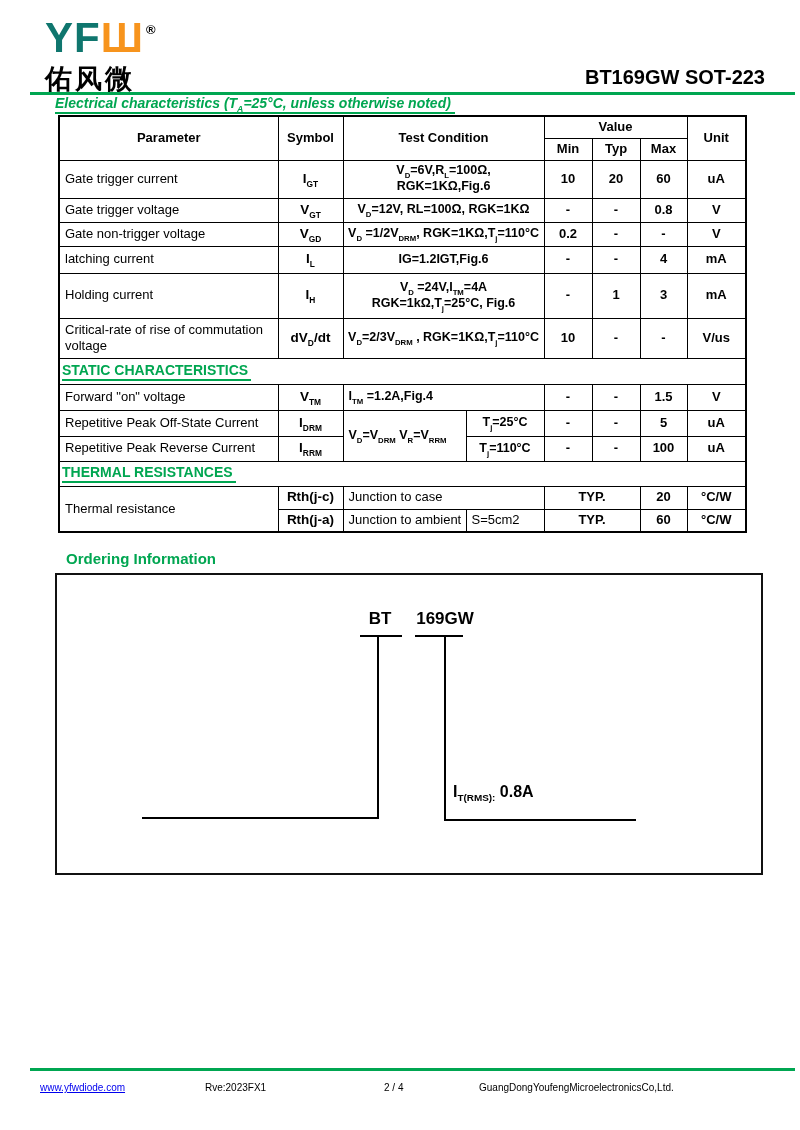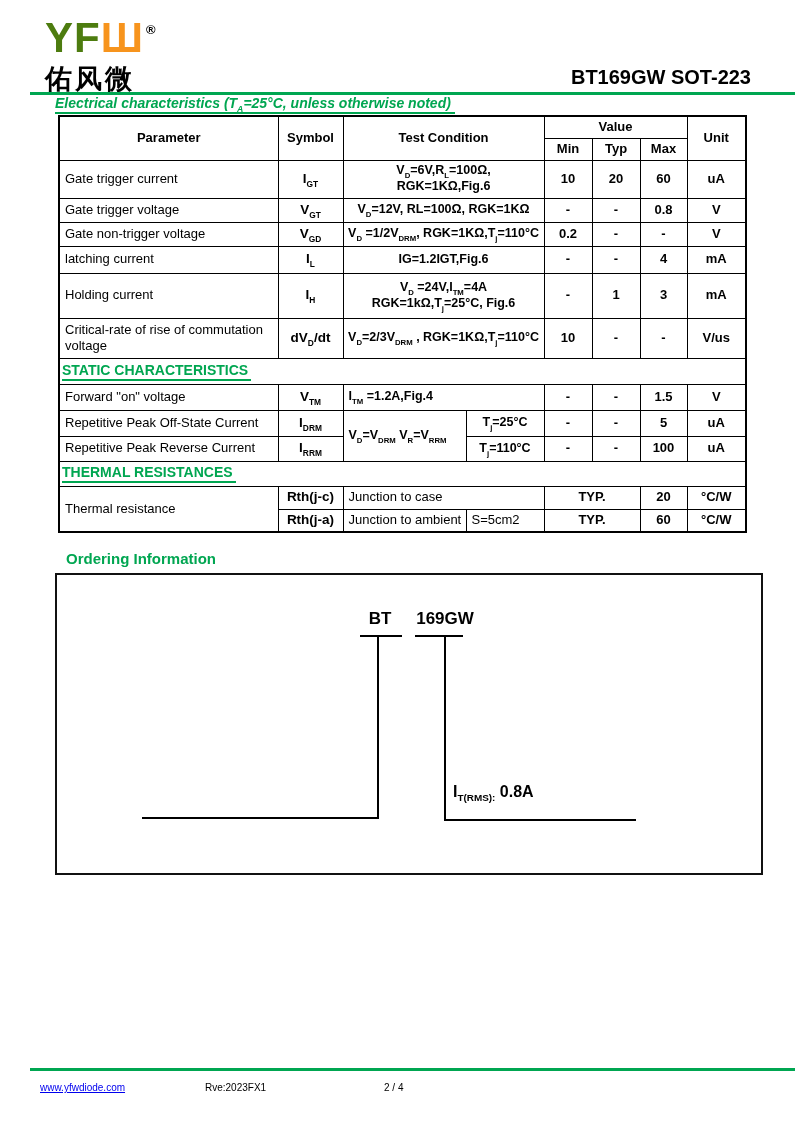--- a/index.html
+++ b/index.html
@@ -2,25 +2,25 @@
 <html><head>
 <meta charset="utf-8">
 <style>
   html,body{margin:0;padding:0;background:#fff;}
   body{font-family:"Liberation Sans", sans-serif; color:#000;}
   .page{position:relative;width:800px;height:1130px;background:#fff;overflow:hidden;}
 
   
   .logo{position:absolute;left:45px;top:8px;}
   .logo-en{font-size:42px;font-weight:bold;line-height:44px;letter-spacing:1px;}
-  .logo-green{color:#4d7c0f;}
+  .logo-green{color:#0f766e;}
   .logo-orange{color:#f7941d;}
   .logo-reg{font-size:13px;vertical-align:18px;color:#000;font-weight:bold;margin-left:2px;}
   .logo-cn{font-size:27px;font-weight:bold;letter-spacing:3px;margin-top:1px;}
-  .doc-title{position:absolute;top:66px;right:49px;font-size:20px;font-weight:bold;letter-spacing:0px;}
+  .doc-title{position:absolute;top:66px;right:35px;font-size:20px;font-weight:bold;letter-spacing:0px;}
   .hr-green{position:absolute;left:30px;width:765px;height:3px;background:#00a651;}
   .hr-top{top:92px;}
   .hr-bottom{top:1068px;}
 
   
   .sec-heading{color:#00a651;font-weight:bold;font-size:14px;line-height:16px;display:inline-block;}
   .elec-heading{position:absolute;left:55px;top:95px;border-bottom:2px solid #00a651;padding-bottom:1px;padding-right:4px;font-style:italic;}
   .order-heading{position:absolute;left:66px;top:551px;font-size:15px;}
 
   
@@ -218,14 +218,15 @@
     <div class="vline ob-suffix-vline"></div>
     <div class="uline ob-left-hline"></div>
     <div class="uline ob-right-hline"></div>
     <div class="ob-current">I<sub>T(RMS):</sub> 0.8A</div>
   </div>
 
   <div class="hr-green hr-bottom"></div>
   <a class="foot foot-link">www.yfwdiode.com</a>
   <div class="foot foot-rev">Rve:2023FX1</div>
   <div class="foot foot-page">2 / 4</div>
+  <div class="foot foot-company">GuangDongYoufengMicroelectronicsCo,Ltd.</div>
 
 </div>
 
 </body></html>

